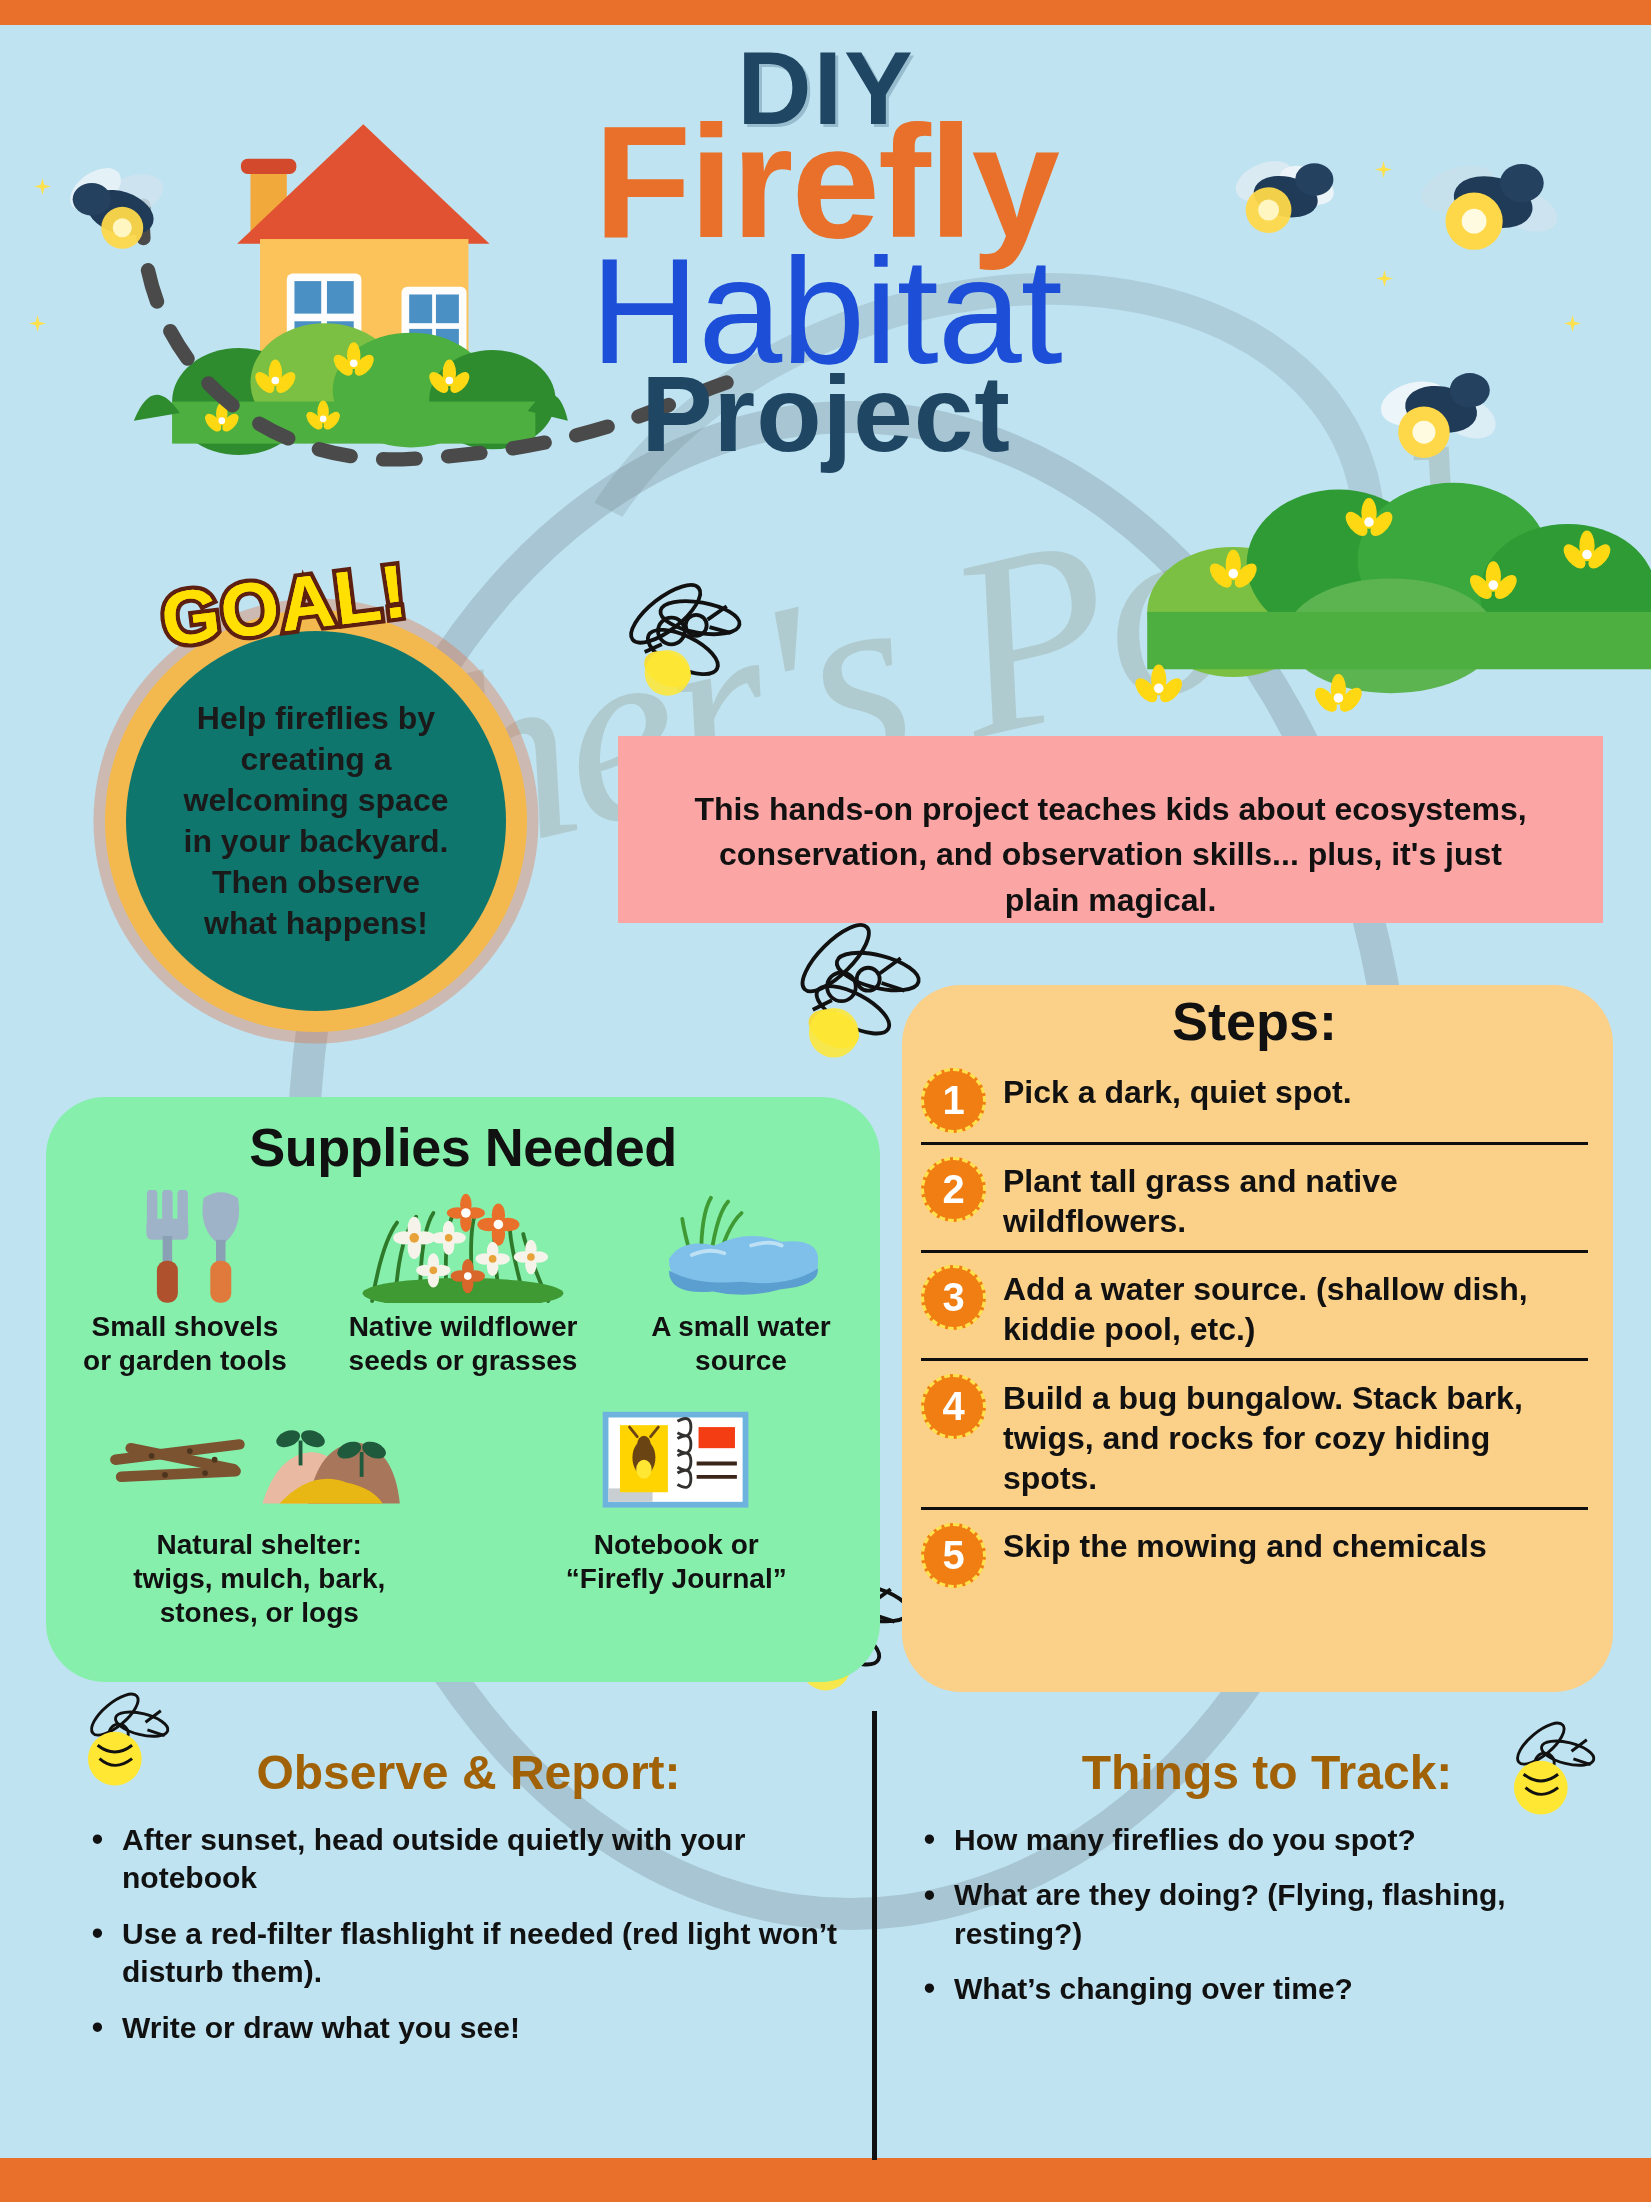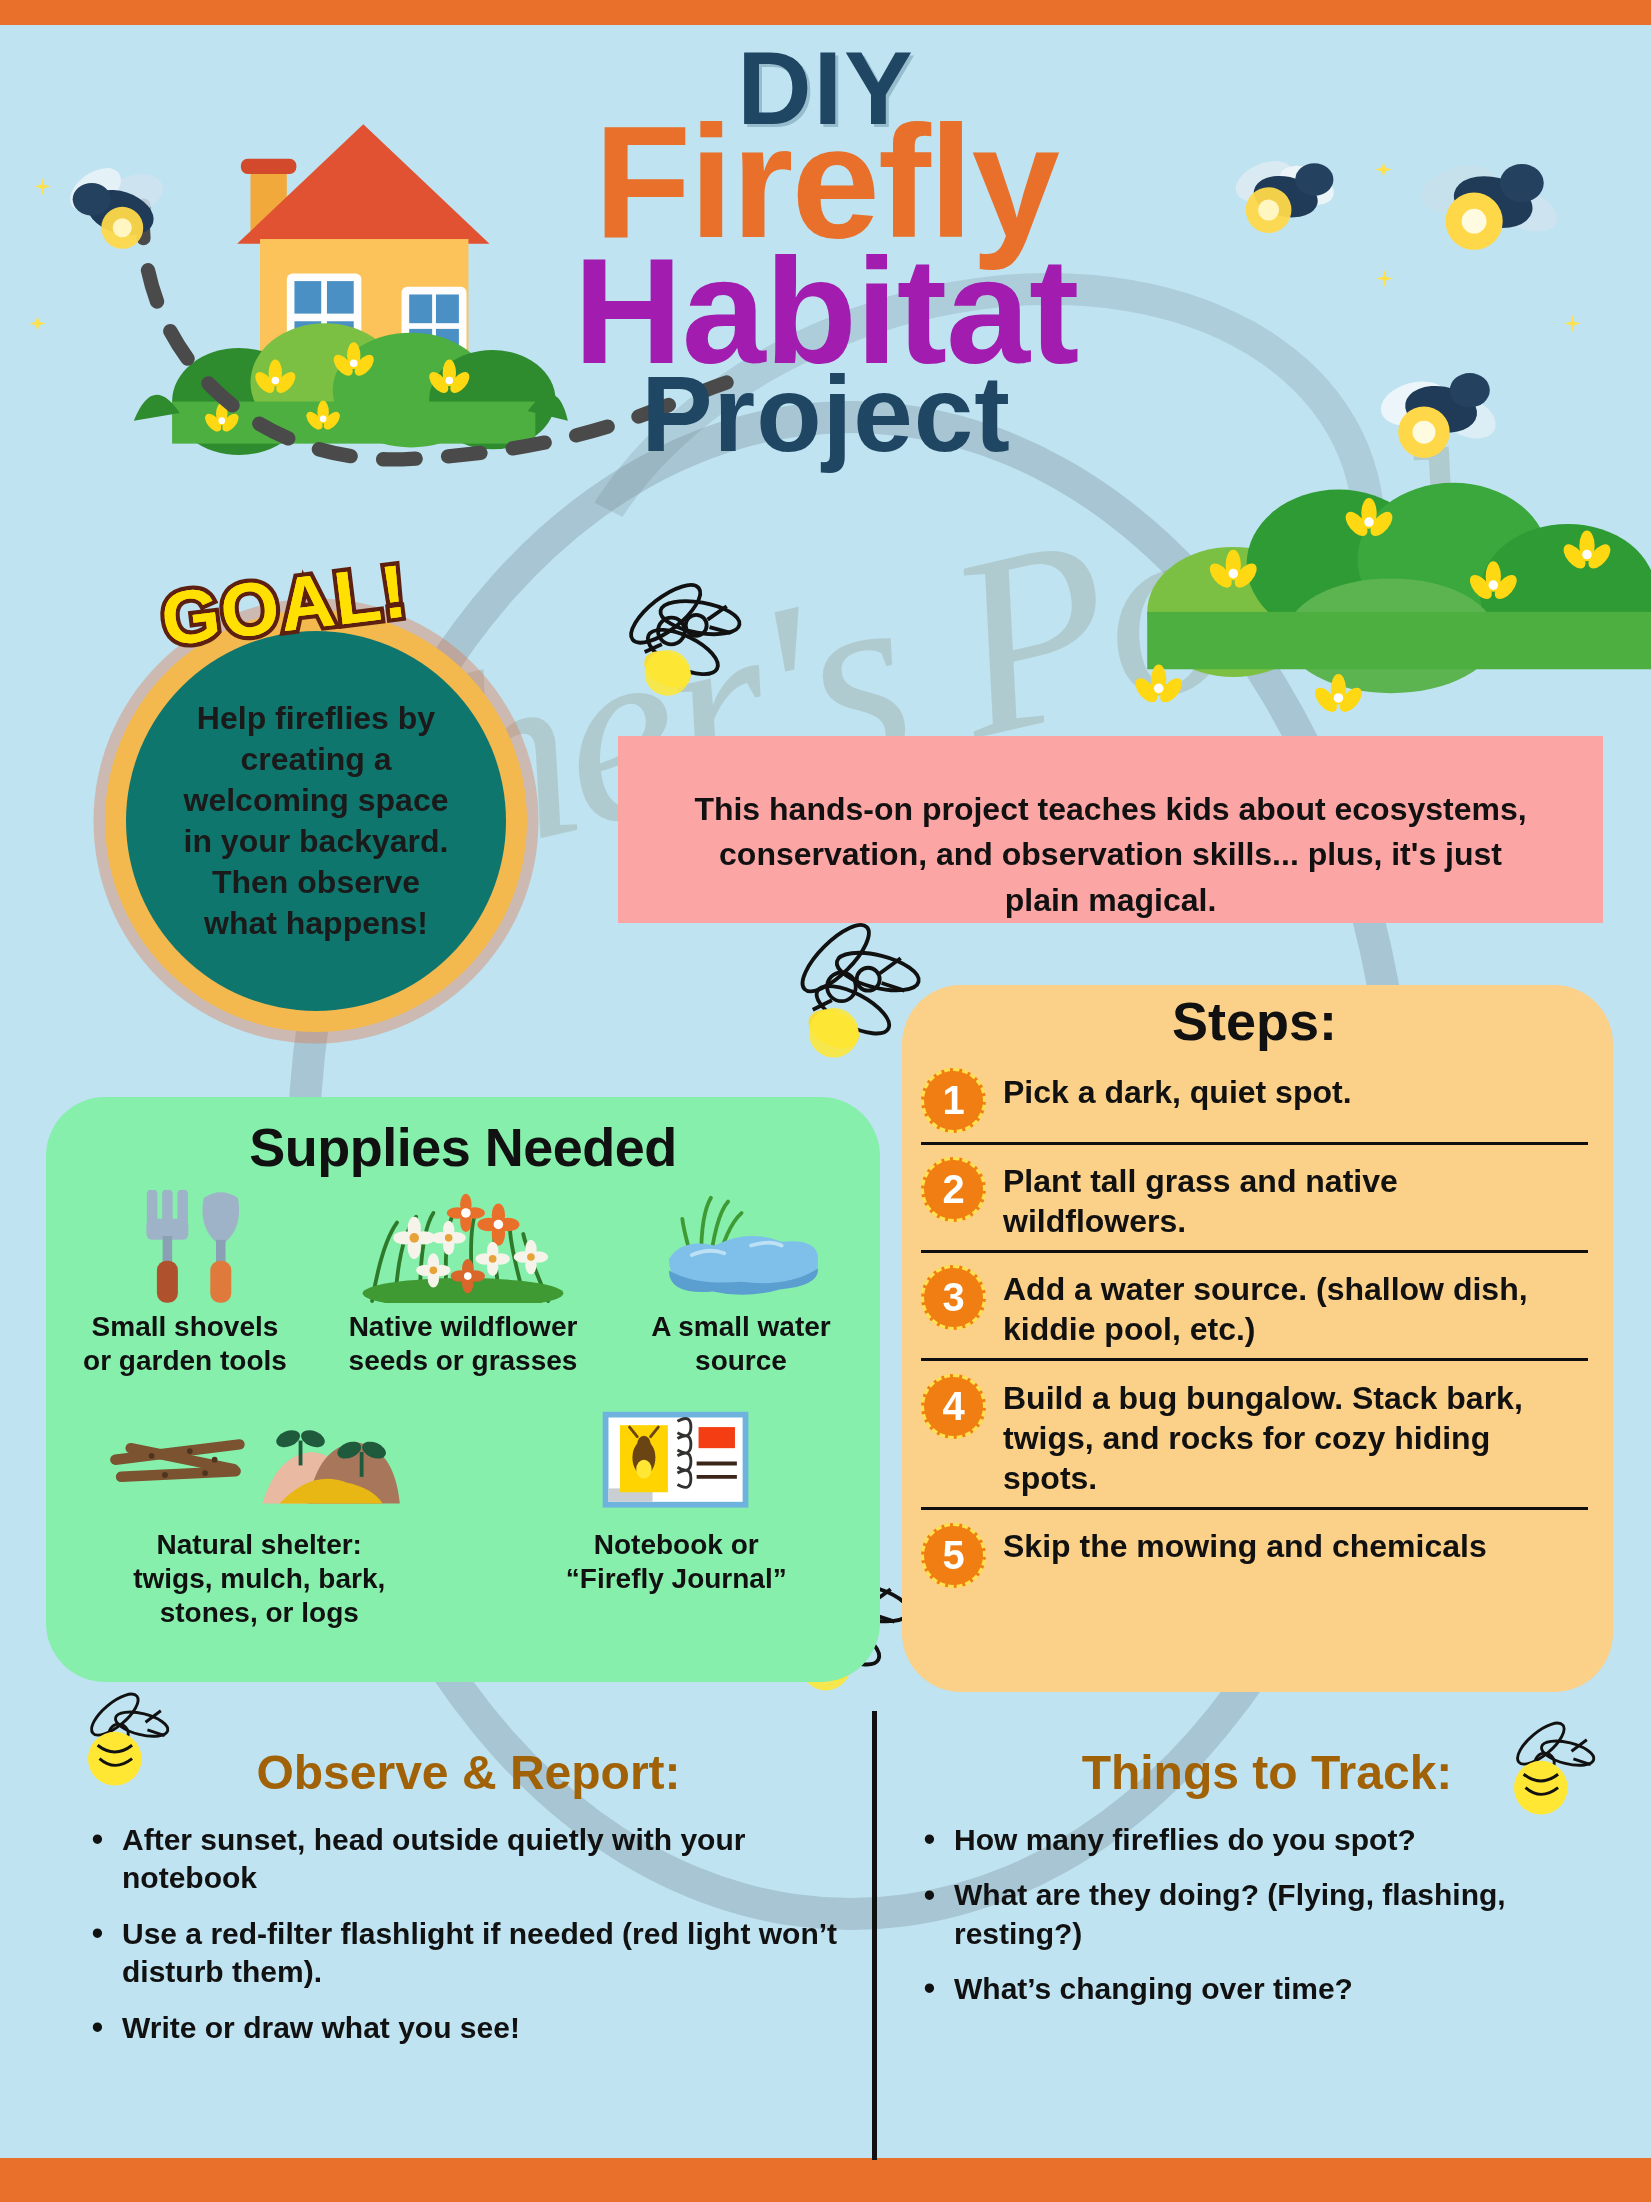--- a/index.html
+++ b/index.html
@@ -63,21 +63,21 @@
     letter-spacing: 1.9px; line-height: 0.96;
     text-shadow: 2.9px 2.9px 0 rgba(31,70,99,0.25);
   }
   .t-firefly {
     font-family: Liberation Sans, sans-serif;
     font-weight: bold; font-size: 159px; color: #e8702a;
     line-height: 0.86; margin-top: -25px; letter-spacing: -1.9px;
   }
   .t-habitat {
     font-family: "Liberation Sans", sans-serif;
-    font-weight: bold; font-size: 151px; color: #a21caf;
+    font-weight: normal; font-size: 151px; color: #1d4ed8;
     line-height: 0.88; margin-top: -5.7px; letter-spacing: -1px;
   }
   .t-project {
     font-family: "Liberation Sans", sans-serif;
     font-weight: bold; font-size: 107px; color: #1f4663;
     line-height: 0.95; margin-top: -13.4px; letter-spacing: 1px;
   }
 
   
   .scene { position: absolute; left: 0; top: 0; z-index: 6; }

